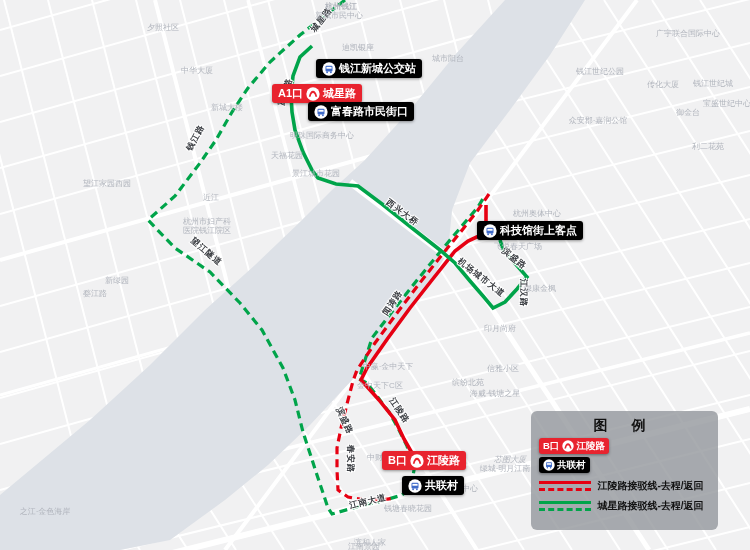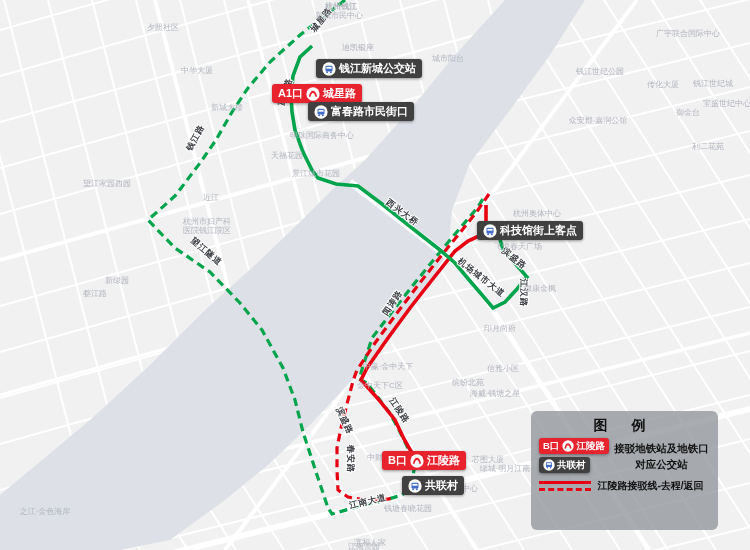--- a/index.html
+++ b/index.html
@@ -7,21 +7,21 @@
          font-family:"Liberation Sans","DejaVu Sans",sans-serif;background:#f1f1f2;}
   #basemap,#routes{position:absolute;left:0;top:0;}
   .road-label{position:absolute;transform:translate(-50%,-50%);color:#3a3d42;
       font-size:8.5px;font-weight:bold;white-space:nowrap;letter-spacing:1px;
       text-shadow:1px 1px 0 #fff,-1px -1px 0 #fff,1px -1px 0 #fff,-1px 1px 0 #fff,0 0 2px #fff;}
   .place-label{position:absolute;transform:translate(-50%,-50%);color:#b1b5bd;
       font-size:8px;white-space:nowrap;}
   .pill{position:absolute;display:flex;align-items:center;height:19px;padding:0 6px;
       border-radius:3px;color:#fff;font-size:11px;font-weight:bold;white-space:nowrap;
       box-shadow:0 1px 3px rgba(0,0,0,.4);z-index:20;line-height:19px;}
-  .pill.blue{background:#404040;}
+  .pill.blue{background:#000000;}
   .pill.red{background:#e8232e;}
   .pill .icn{display:inline-flex;width:14px;height:14px;margin-right:3px;flex:0 0 auto;}
   .pill .pfx{margin-right:3px;}
   
   #legend{position:absolute;left:531px;top:411px;width:187px;height:119px;z-index:30;
       background:rgba(148,151,156,.80);border-radius:6px;padding:6px 8px 4px 8px;box-sizing:border-box;}
   #legend .ttl{text-align:center;color:#111;font-size:14px;font-weight:bold;letter-spacing:10px;margin:0 0 3px 0;}
   #legend .row1{display:flex;align-items:center;}
   #legend .pillcol{display:flex;flex-direction:column;gap:3px;width:74px;flex:0 0 auto;}
   #legend .lpill{position:static;height:16px;font-size:9.5px;padding:0 4px;line-height:16px;align-self:flex-start;}
@@ -188,21 +188,21 @@
       <span class="place-label" style="left: 537px; top: 213px;">杭州奥体中心</span>
       <span class="place-label" style="left: 518px; top: 246px;">飞悦春天广场</span>
       <span class="place-label" style="left: 540px; top: 288px;">绿康金枫</span>
       <span class="place-label" style="left: 500px; top: 328px;">印月尚府</span>
       <span class="place-label" style="left: 468px; top: 352px; margin-top: 30px;">缤纷北苑</span>
       <span class="place-label" style="left: 503px; top: 368px;">信雅小区</span>
       <span class="place-label" style="left: 388px; top: 366px;">中赢·金中天下</span>
       <span class="place-label" style="left: 380px; top: 385px;">金中天下C区</span>
       <span class="place-label" style="left: 495px; top: 393px;">海威·钱塘之星</span>
       <span class="place-label" style="left: 383px; top: 457px;">中财大厦</span>
-      <span class="place-label" style="left: 488px; top: 459px;">芯图大厦</span>
+      <span class="place-label" style="left: 510px; top: 459px; font-style: italic;">芯图大厦</span>
       <span class="place-label" style="left: 462px; top: 488px;">聚光中心</span>
       <span class="place-label" style="left: 505px; top: 468px;">绿城·明月江南</span>
       <span class="place-label" style="left: 408px; top: 508px;">钱塘春晓花园</span>
       <span class="place-label" style="left: 348px; top: 546px; margin-left: 16px;">江南景园</span>
       <span class="place-label" style="left: 370px; top: 542px;">滨和人家</span>
       <span class="place-label" style="left: 45px; top: 511px;">之江·金色海岸</span>
     </div>
 
   <div class="pill blue" style="left:316px;top:59px">
     <span class="icn">
@@ -298,27 +298,30 @@
                 <circle cx="10" cy="10" r="9.5" fill="#fff"></circle>
                 <rect x="5" y="5.5" width="10" height="8" rx="1.5" fill="#3f6bc9"></rect>
                 <rect x="6.3" y="7" width="7.4" height="2.6" fill="#fff"></rect>
                 <circle cx="7.3" cy="14.6" r="1.3" fill="#3f6bc9"></circle>
                 <circle cx="12.7" cy="14.6" r="1.3" fill="#3f6bc9"></circle>
               </svg>
           </span>
           <span>共联村</span>
         </div>
       </div>
-      <div class="note">
-        <div>接驳地铁站及地铁口</div>
-        <div>对应公交站</div>
-      </div>
     </div>
     <div class="lrow">
       <div class="samp">
         <div class="bar red"></div>
         <div class="bar red dash"></div>
       </div>
       <div class="ltxt">江陵路接驳线-去程/返回</div>
     </div>
+    <div class="lrow">
+      <div class="samp">
+        <div class="bar green"></div>
+        <div class="bar green dash"></div>
+      </div>
+      <div class="ltxt">城星路接驳线-去程/返回</div>
+    </div>
   </div>
 
 </div>
 
 </body></html>

